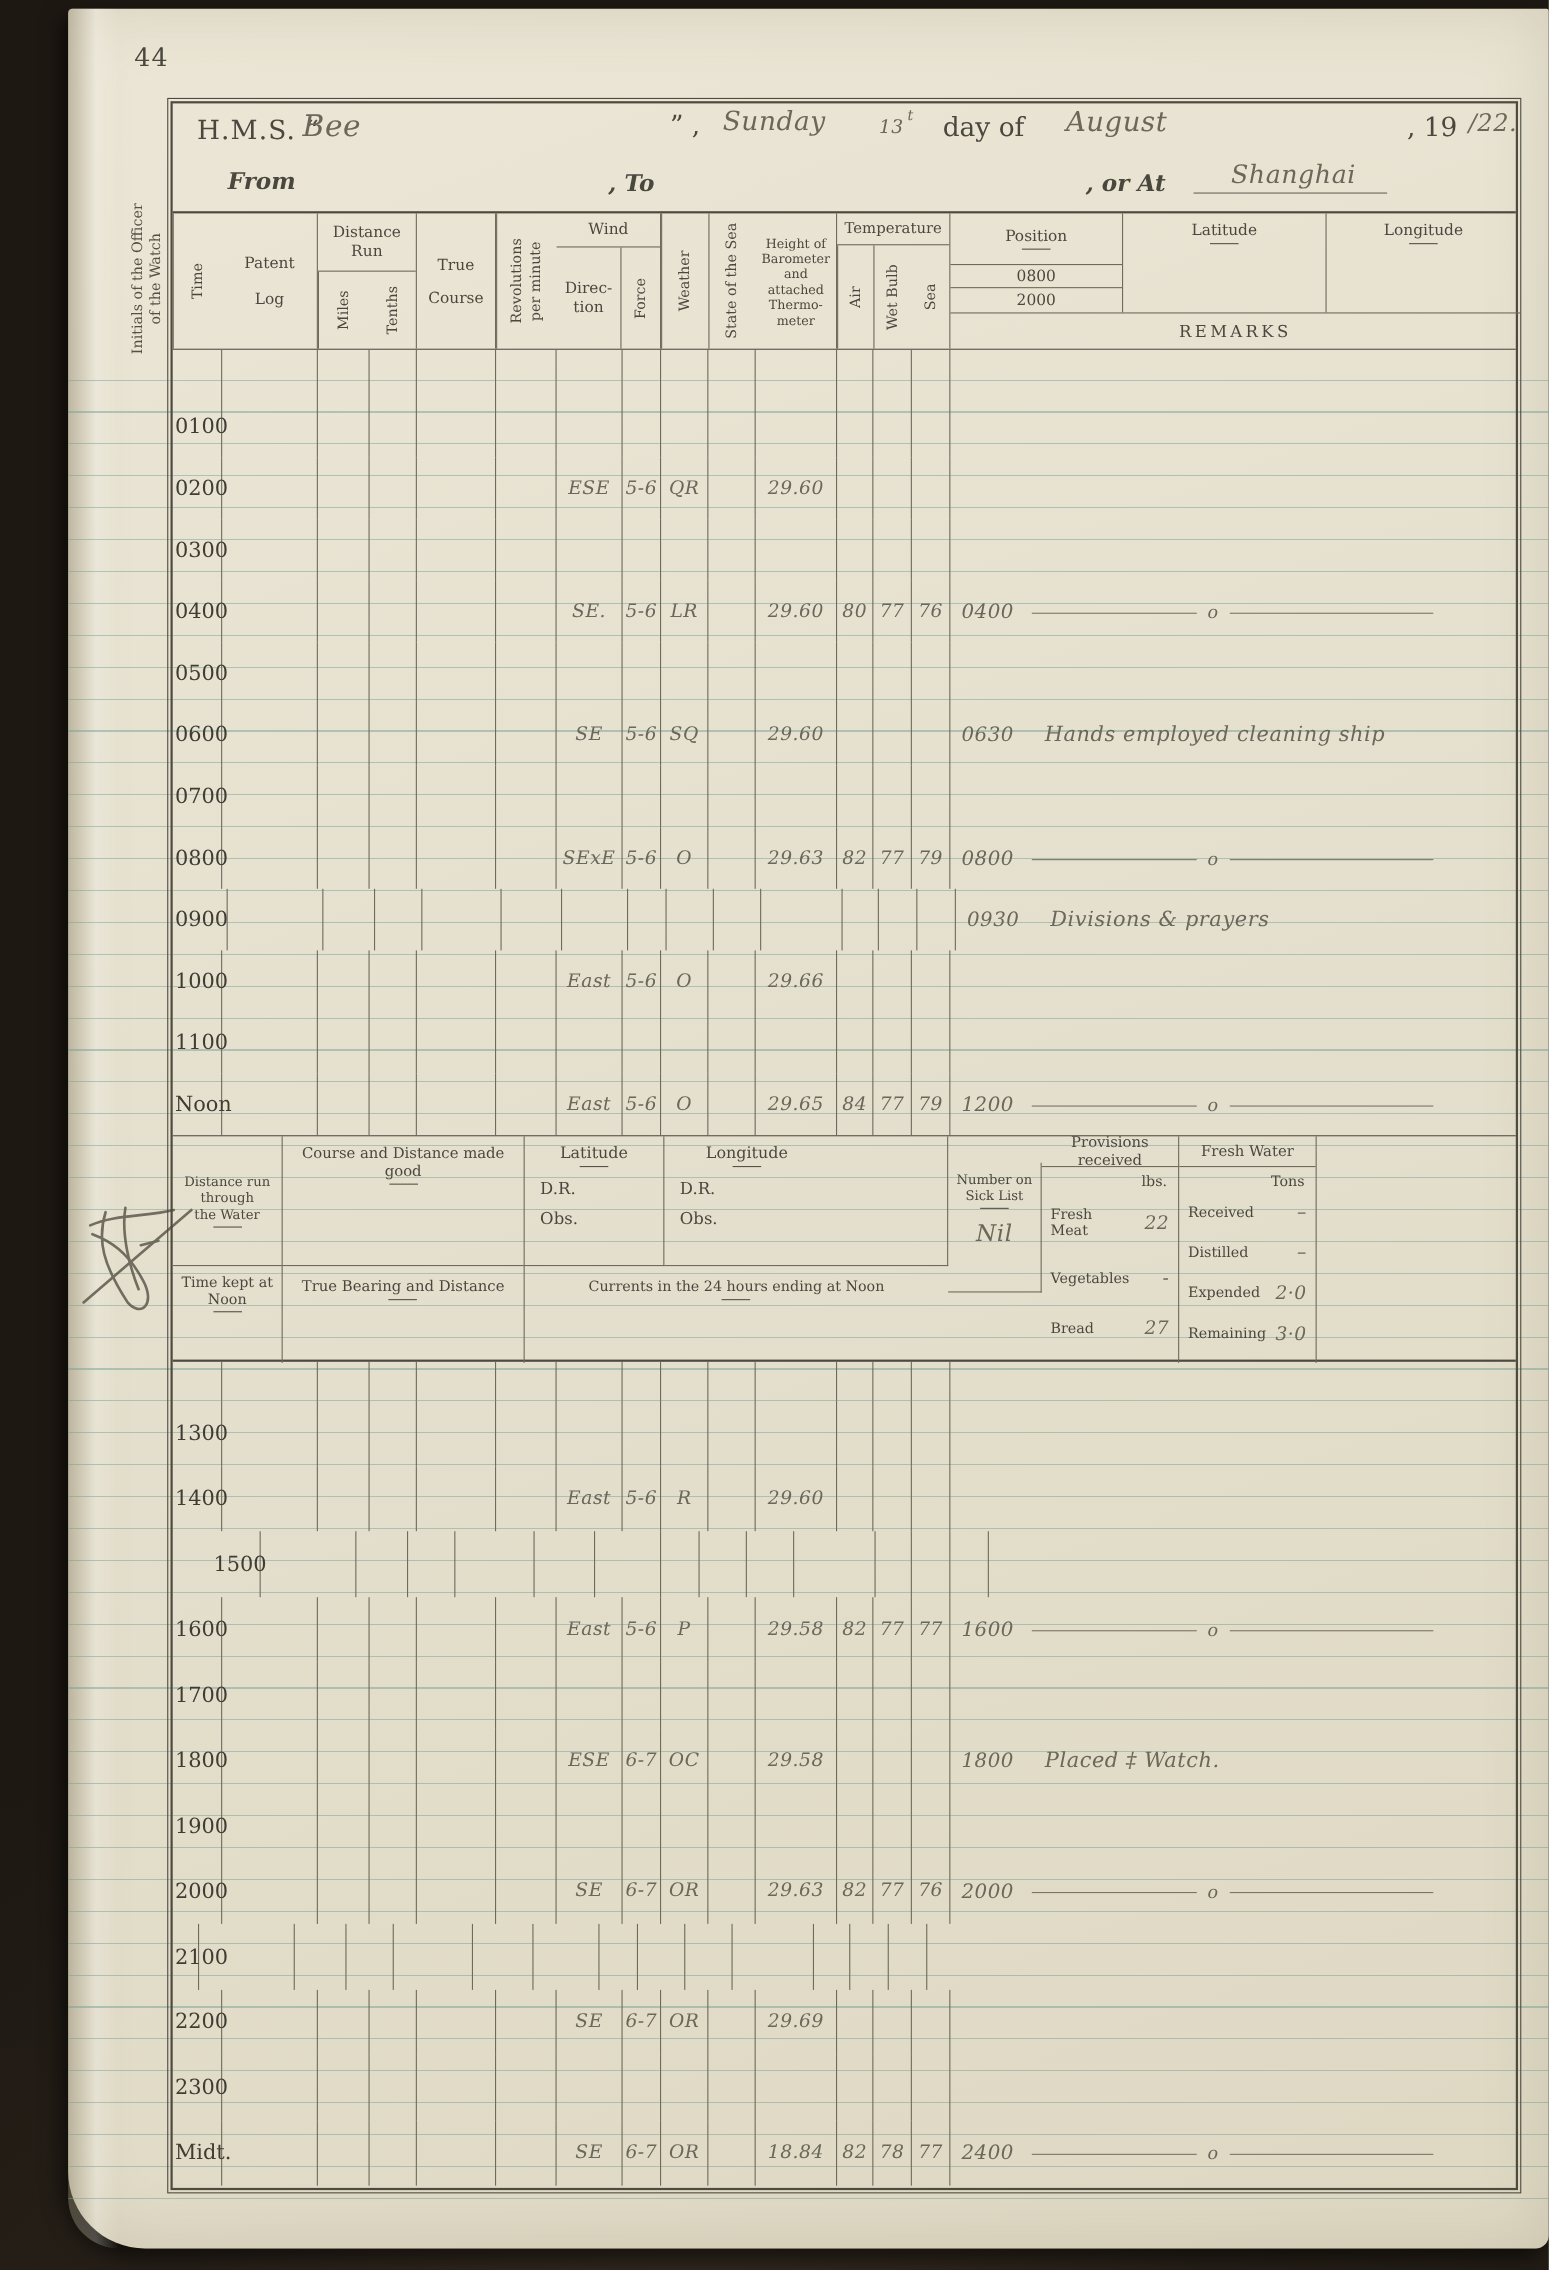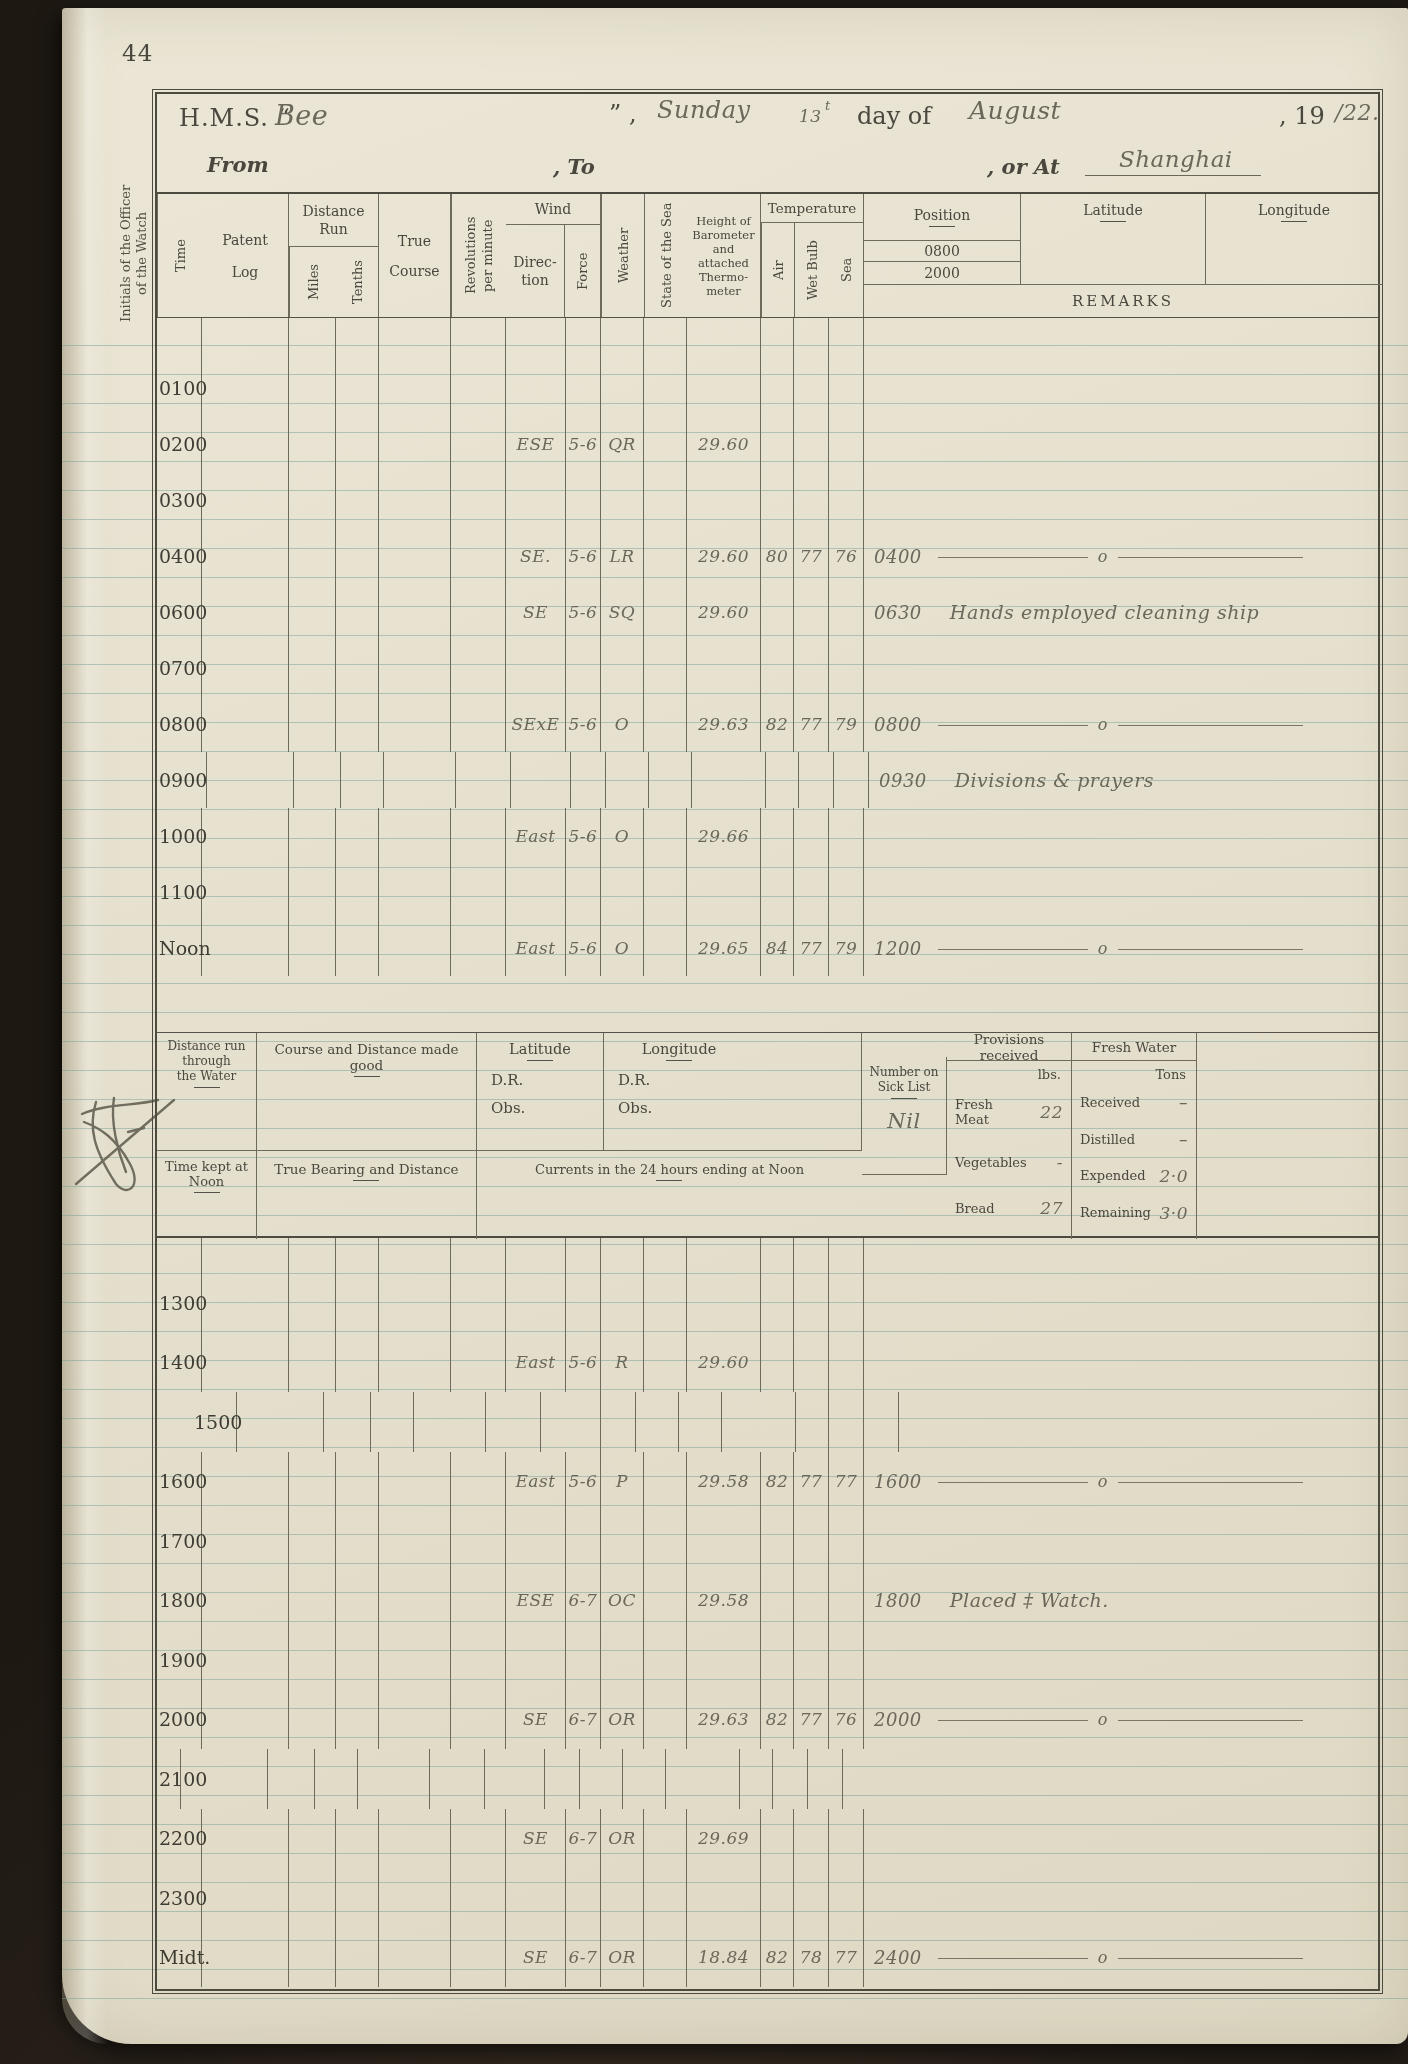--- a/index.html
+++ b/index.html
@@ -333,20 +333,37 @@
             <span class="hw hw-val">76</span>
           </div>
           <div class="lc remarks">
             <span class="hw rtime">0400</span>
             <span class="dline" style="width: 150px;"></span>
             <span class="hw">o</span>
             <span class="dline" style="width: 185px;"></span>
           </div>
         </div>
         <div class="log-row" style="height: 56px;">
+          <div class="lc timecol" style="width: 45px;">0500</div>
+          <div class="lc" style="width: 87px;"></div>
+          <div class="lc" style="width: 47px;"></div>
+          <div class="lc" style="width: 43px;"></div>
+          <div class="lc" style="width: 72px;"></div>
+          <div class="lc" style="width: 55px;"></div>
+          <div class="lc" style="width: 60px;"></div>
+          <div class="lc" style="width: 35px;"></div>
+          <div class="lc" style="width: 43px;"></div>
+          <div class="lc" style="width: 43px;"></div>
+          <div class="lc" style="width: 74px;"></div>
+          <div class="lc" style="width: 33px;"></div>
+          <div class="lc" style="width: 35px;"></div>
+          <div class="lc" style="width: 35px;"></div>
+          <div class="lc remarks"></div>
+        </div>
+        <div class="log-row" style="height: 56px;">
           <div class="lc timecol" style="width: 45px;">0600</div>
           <div class="lc" style="width: 87px;"></div>
           <div class="lc" style="width: 47px;"></div>
           <div class="lc" style="width: 43px;"></div>
           <div class="lc" style="width: 72px;"></div>
           <div class="lc" style="width: 55px;"></div>
           <div class="lc" style="width: 60px;">
             <span class="hw hw-val">SE</span>
           </div>
           <div class="lc" style="width: 35px;">
@@ -514,21 +531,21 @@
           <div class="lc remarks">
             <span class="hw rtime">1200</span>
             <span class="dline" style="width: 150px;"></span>
             <span class="hw">o</span>
             <span class="dline" style="width: 185px;"></span>
           </div>
         </div>
       </div>
 
     <div class="summary">
-      <div class="sm sm-distwater"><span class="sm-label pre dashed" style="display:inline-block;">Distance run through
+      <div class="sm sm-distwater"><span class="sm-label pre dashed" style="display:inline-block;margin-top:28px;">Distance run through
 the Water</span></div>
       <div class="sm sm-coursegood"><span class="sm-mid dashed" style="display:inline-block;">Course and Distance made good</span></div>
       <div class="sm sm-lat">
         <div class="ll-head dashed">Latitude</div>
         <div class="ll-row">D.R.</div>
         <div class="ll-row">Obs.</div>
       </div>
       <div class="sm sm-long" style="text-align:left;">
         <div class="ll-head dashed" style="width:150px;text-align:center;">Longitude</div>
         <div class="ll-row">D.R.</div>

